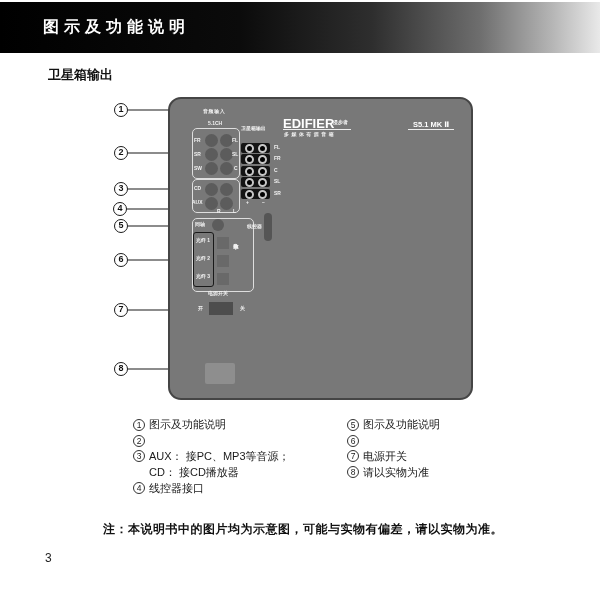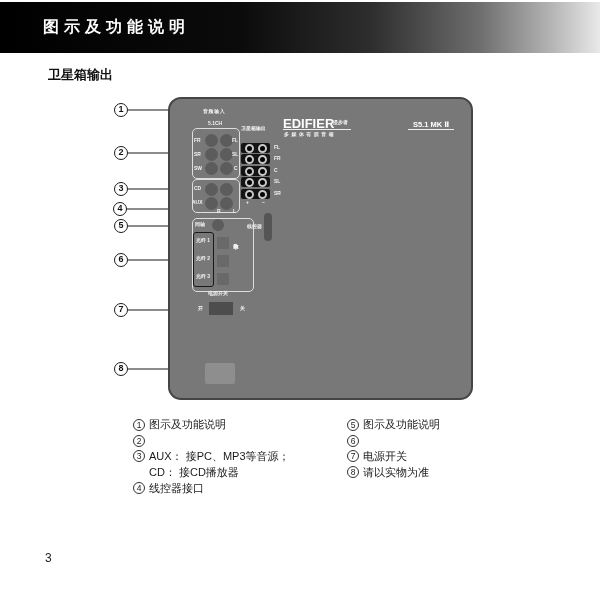--- a/index.html
+++ b/index.html
@@ -194,15 +194,16 @@
     <div class="lg-row">
       <span class="lg-marker">7</span>
       <span>电源开关</span>
     </div>
     <div class="lg-row">
       <span class="lg-marker">8</span>
       <span>请以实物为准</span>
     </div>
   </div>
 
+  <div class="note">注：本说明书中的图片均为示意图，可能与实物有偏差，请以实物为准。</div>
   <div class="page-num">3</div>
 
 </div>
 
 </body></html>

